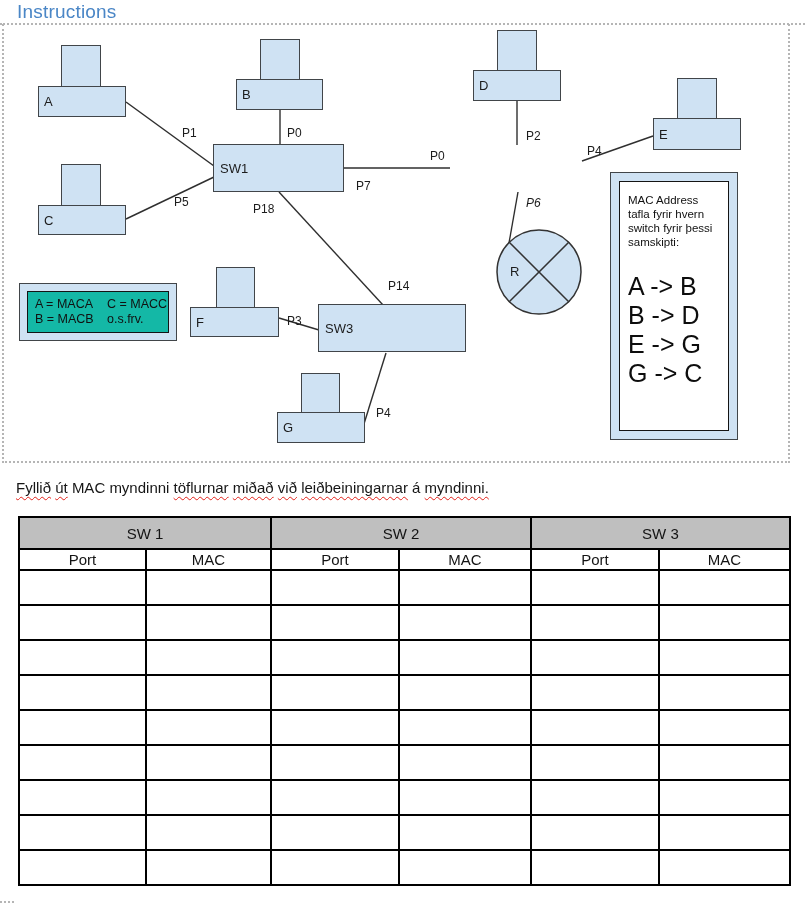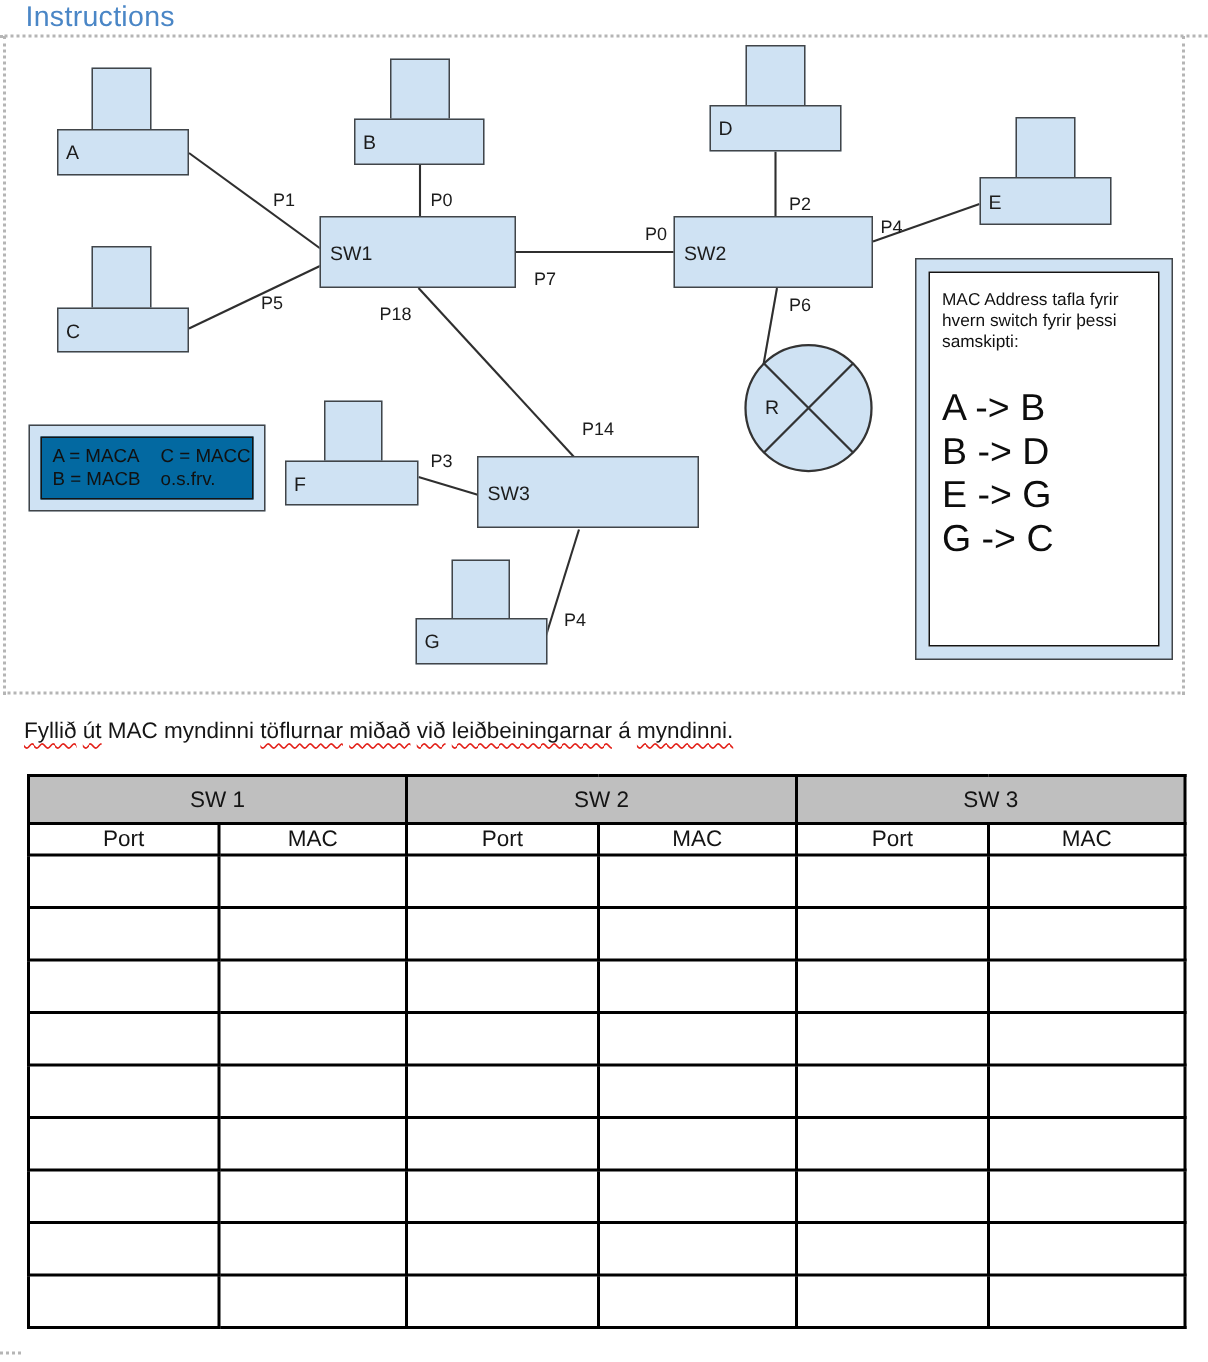--- a/index.html
+++ b/index.html
@@ -24,25 +24,25 @@
   .device .base { position:absolute; background:#cfe2f3; border:1.5px solid #414549;
                   display:flex; align-items:center; padding-left:5px; font-size:13px; color:#1c1c1c; }
   .switch { position:absolute; background:#cfe2f3; border:1.5px solid #414549;
             display:flex; align-items:center; padding-left:6px; font-size:13px; color:#1c1c1c; }
   .portlbl { position:absolute; font-size:12px; color:#1c1c1c; white-space:nowrap; }
   .rlabel  { position:absolute; font-size:13px; color:#1c1c1c; }
 
   .legend-outer { position:absolute; left:19px; top:283px; width:158px; height:58px;
                   background:#cfe2f3; border:1.5px solid #414549; }
   .legend-inner { position:absolute; left:7px; top:7px; right:7px; bottom:7px;
-                  background:#0369a1; border:1.5px solid #141414;
+                  background:#14b8a6; border:1.5px solid #141414;
                   display:grid; grid-template-columns:72px auto; align-content:center;
                   padding:2px 0 2px 7px; font-size:12.5px; line-height:15px; color:#111; }
 
-  .macbox-outer { position:absolute; left:610px; top:172px; width:172px; height:268px;
+  .macbox-outer { position:absolute; left:610px; top:172px; width:128px; height:268px;
                   background:#cfe2f3; border:1.5px solid #414549; }
   .macbox-inner { position:absolute; left:8px; top:8px; right:8px; bottom:8px;
                   background:#ffffff; border:1.5px solid #141414; padding:11px 6px 0 8px; }
   .macbox-intro { font-size:11.5px; line-height:14px; color:#111; }
   .maclist { margin-top:23px; font-size:25px; line-height:29px; color:#0d0d0d; }
 
   .sentence { position:absolute; left:16px; top:479px; font-size:15px; color:#161616; }
   .sq { text-decoration-line:underline; text-decoration-style:wavy;
         text-decoration-color:#e32119; text-decoration-thickness:1px; text-underline-offset:3px; }
 
@@ -127,40 +127,37 @@
   <div class="device" style="left:277px; top:373px; width:88px; height:70px;">
     <div class="monitor" style="left:24px; top:0; width:39px; height:40px;"></div>
     <div class="base" style="left:0; top:39px; width:88px; height:31px;">
       <span>G</span>
     </div>
   </div>
 
   <div class="switch" style="left:213px; top:144px; width:131px; height:48px;">
     <span>SW1</span>
   </div>
-  <div class="switch" style="left:449px; top:144px; width:133px; height:48px;">
-    <span>SW2</span>
-  </div>
   <div class="switch" style="left:318px; top:304px; width:148px; height:48px;">
     <span>SW3</span>
   </div>
 
   <span class="rlabel" style="left:510px; top:264px;">R</span>
 
   <span class="portlbl" style="left:182px; top:126px;">P1</span>
   <span class="portlbl" style="left:174px; top:195px;">P5</span>
   <span class="portlbl" style="left:287px; top:126px;">P0</span>
   <span class="portlbl" style="left:356px; top:179px;">P7</span>
   <span class="portlbl" style="left:430px; top:149px;">P0</span>
   <span class="portlbl" style="left:526px; top:129px;">P2</span>
   <span class="portlbl" style="left:587px; top:144px;">P4</span>
-  <span class="portlbl" style="left:526px; top:196px;">P6</span>
+  <span class="portlbl" style="left:526px; top:196px;font-style:italic;">P6</span>
   <span class="portlbl" style="left:253px; top:202px;">P18</span>
   <span class="portlbl" style="left:388px; top:279px;">P14</span>
-  <span class="portlbl" style="left:287px; top:300px;">P3</span>
+  <span class="portlbl" style="left:287px; top:314px;">P3</span>
   <span class="portlbl" style="left:376px; top:406px;">P4</span>
 
   <div class="legend-outer">
     <div class="legend-inner">
       <span>A = MACA</span>
       <span>C = MACC</span>
       <span>B = MACB</span>
       <span>o.s.frv.</span>
     </div>
   </div>

